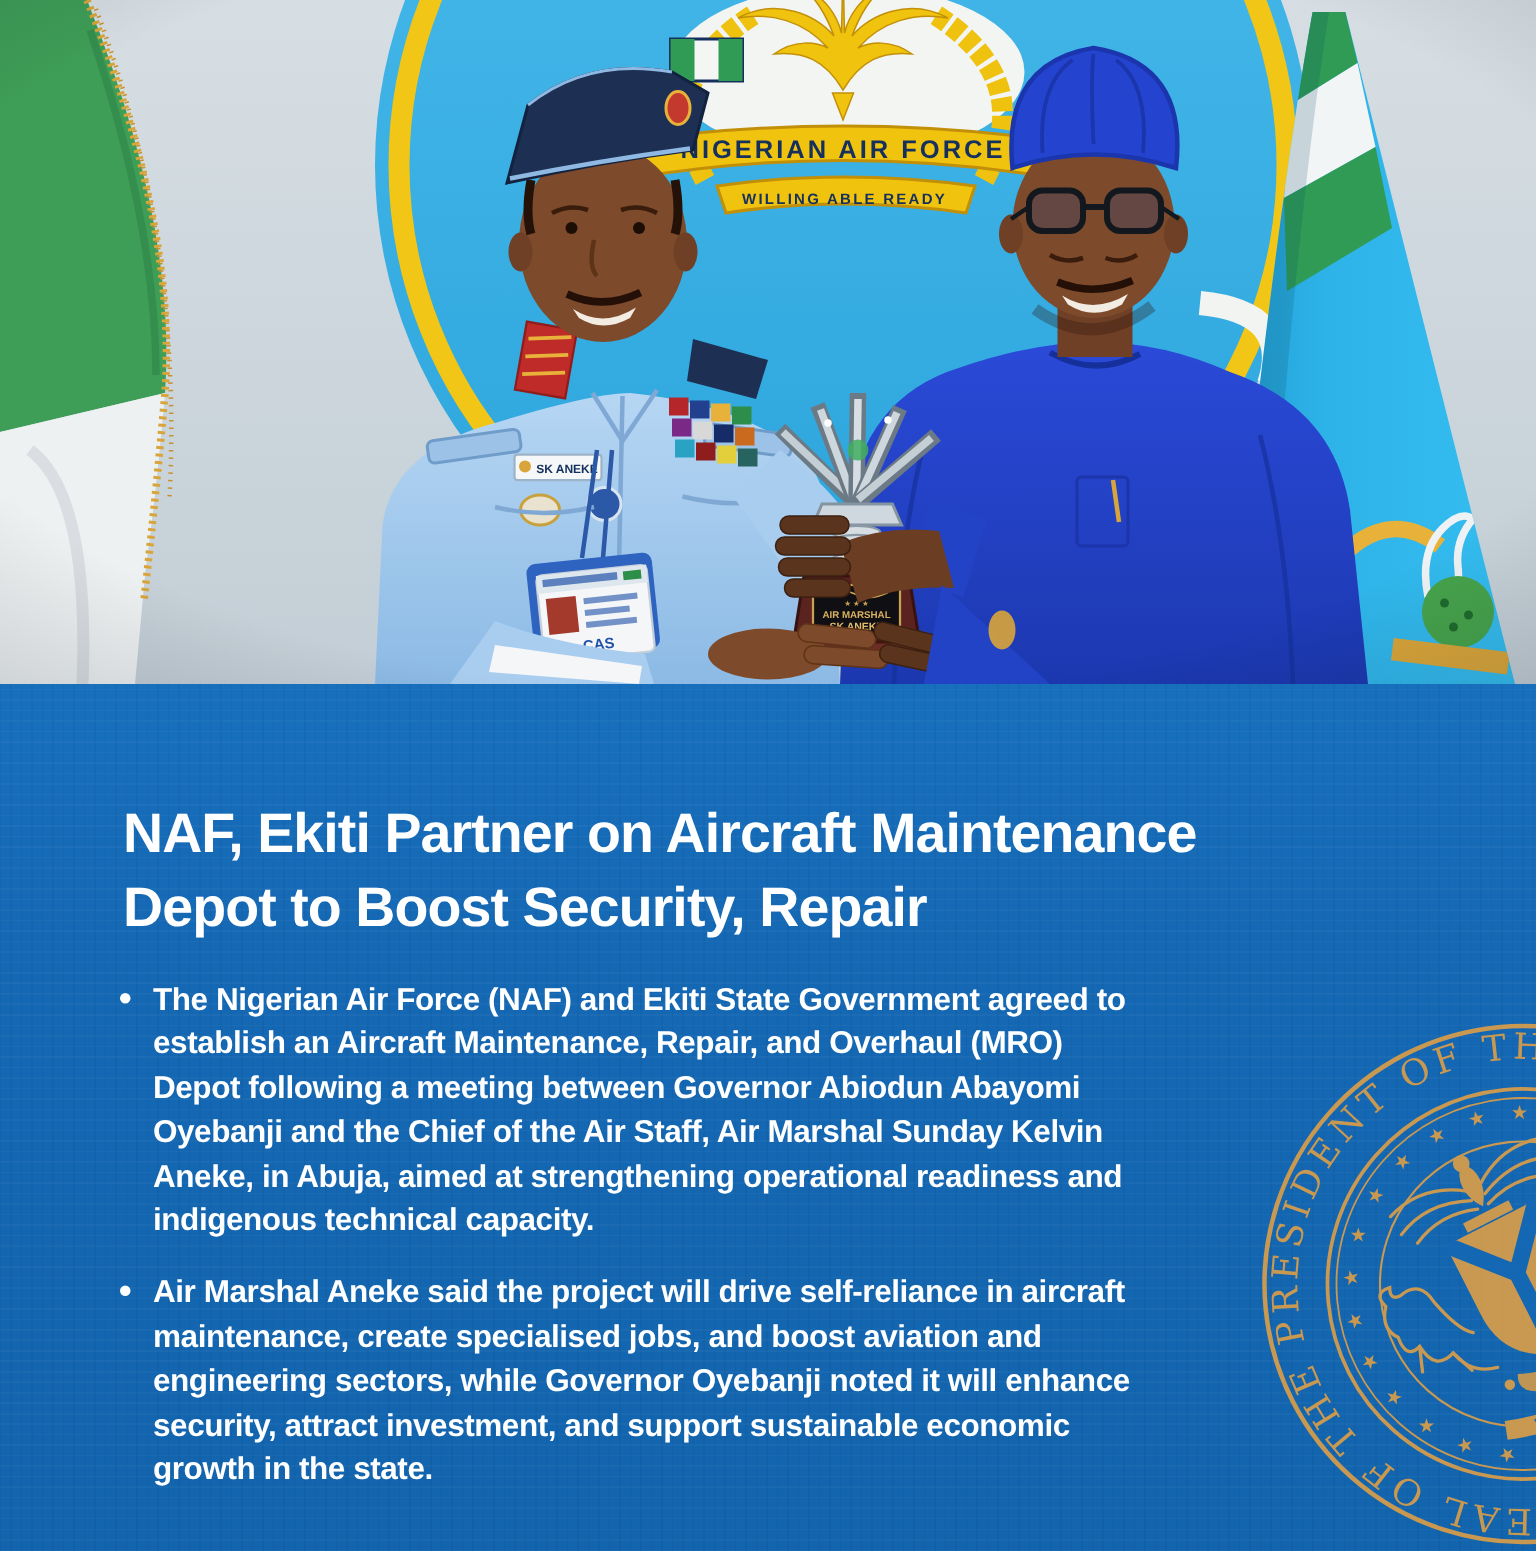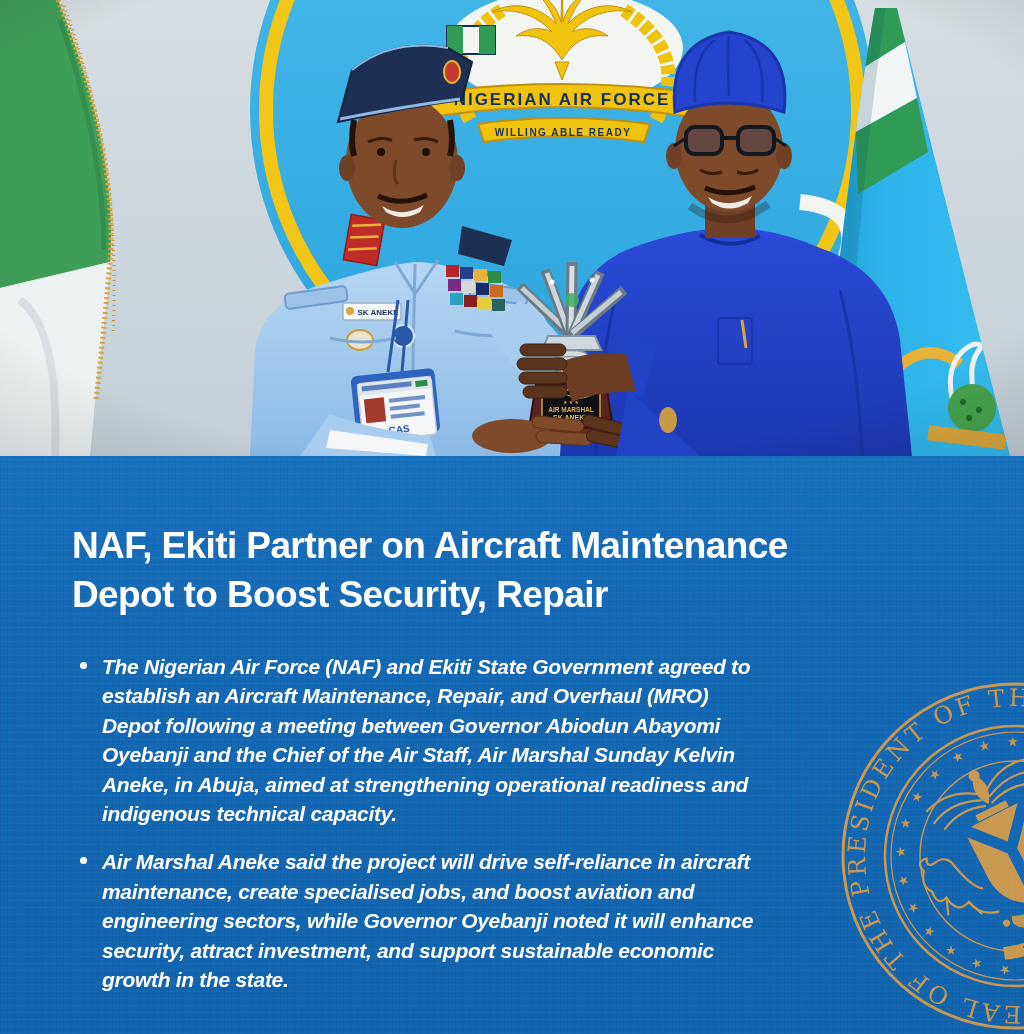--- a/index.html
+++ b/index.html
@@ -13,30 +13,30 @@
     position:absolute;left:0;top:456px;width:1024px;height:578px;
     background:linear-gradient(180deg,#1870bd 0%,#1568b4 30%,#1264ad 100%);
   }
   .panel::before{
     content:"";position:absolute;inset:0;pointer-events:none;
     background:
       repeating-linear-gradient(90deg,rgba(0,20,50,.05) 0 1px,transparent 1px 7px),
       repeating-linear-gradient(0deg,rgba(255,255,255,.03) 0 1px,transparent 1px 7px);
   }
   .headline{
-    position:absolute;left:64px;top:58px;margin:8px;z-index:2;
+    position:absolute;left:64px;top:58px;margin:18px;z-index:2;
     color:#ffffff;font-size:37px;font-weight:700;line-height:1.32;letter-spacing:-0.6px;
   }
   .headline span{display:block;white-space:nowrap;}
   .bullets{
     position:absolute;left:78px;top:196px;width:692px;margin:0;padding:0;z-index:2;
     list-style:none;color:#ffffff;font-size:21px;font-weight:700;
     line-height:1.4;letter-spacing:-0.3px;
   }
-  .bullets li{position:relative;padding-left:24px;margin:0 0 19px 0;font-style:italic;}
+  .bullets li{position:relative;padding-left:24px;margin:0 0 19px 0;}
   .dot{position:absolute;left:2px;top:10px;width:7px;height:7px;border-radius:50%;background:#ffffff;}
   .seal{position:absolute;left:815px;top:200px;width:400px;height:400px;opacity:.97;z-index:1;}
 </style>
 </head>
 <body>
 
 <div class="stage">
 
   <div class="photo">
     <svg viewBox="0 0 1024 456" width="1024" height="456">

